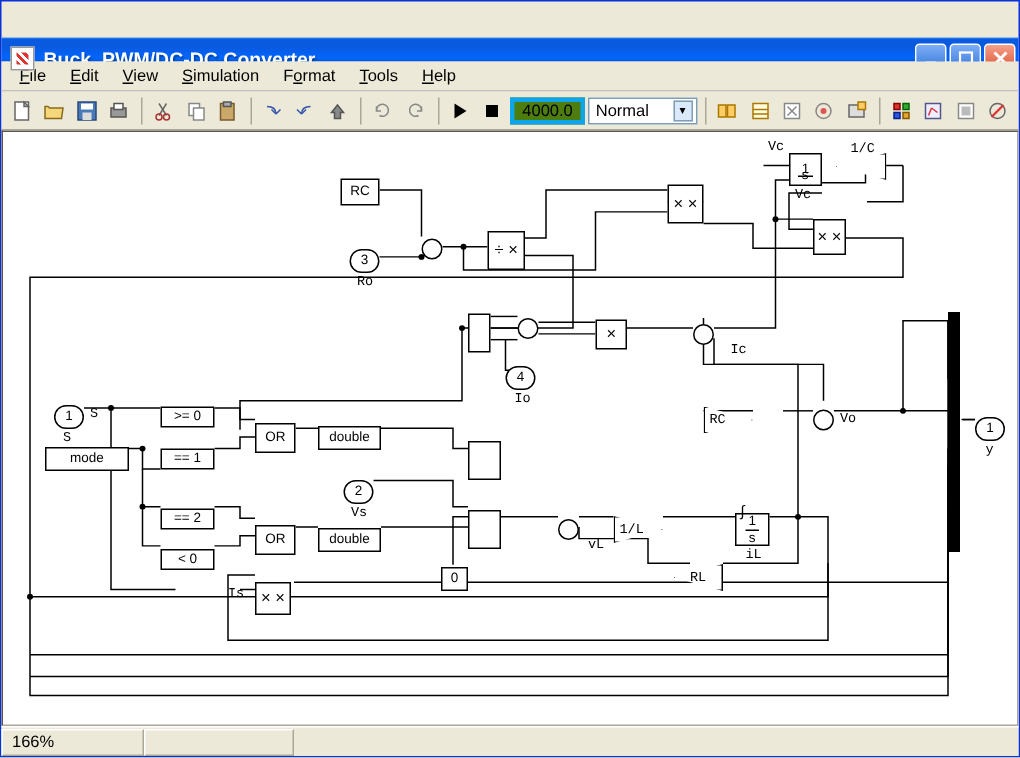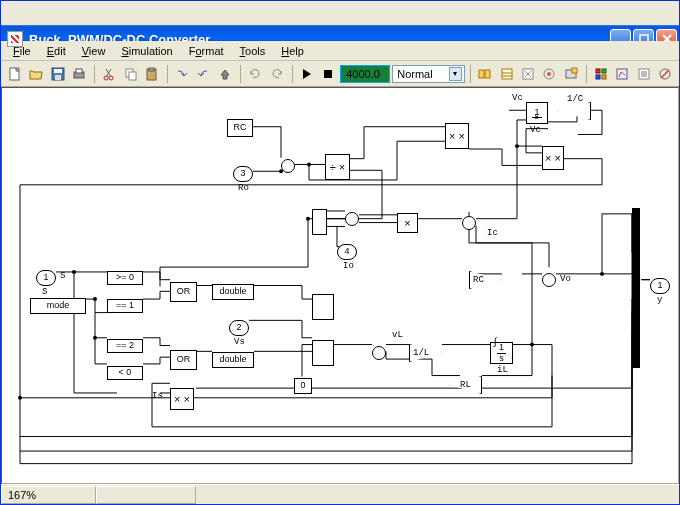--- a/index.html
+++ b/index.html
@@ -92,22 +92,22 @@
     display: flex; align-items: center; justify-content: center;
     cursor: default;
   }
   .tb-sep {
     width: 1px; height: 18px;
     background: #aca899;
     margin: 0 3px;
   }
   .tb-input {
     width: 50px; height: 18px;
-    border: 1px solid #0ea5e9;
-    background: #15803d;
+    border: 3px solid #0ea5e9;
+    background: #4d7c0f;
     font-size: 11px;
     padding: 0 5px;
   }
   .tb-select {
     width: 82px; height: 18px;
     border: 1px solid #7f9db5;
     background: #fff;
     font-size: 11px;
     display: flex; align-items: center; justify-content: space-between;
     padding: 0 2px 0 4px;
@@ -522,21 +522,21 @@
 
     <div class="blk port-circ" style="left:227px;top:232px;width:20px;height:16px">2</div>
     <div class="lbl" style="left:232px;top:249px">Vs</div>
 
     <div class="blk" style="left:310px;top:206px;width:22px;height:26px"></div>
     <div class="blk" style="left:310px;top:252px;width:22px;height:26px"></div>
 
     <div class="blk" style="left:292px;top:290px;width:18px;height:16px">0</div>
 
     <div class="blk" style="left:370px;top:258px;width:14px;height:14px;border-radius:50%"></div>
-    <div class="lbl" style="left:390px;top:242px">vL</div>
+    <div class="lbl" style="left:390px;top:270px">vL</div>
 
     <div class="blk" style="left:407px;top:256px;width:33px;height:18px;clip-path:polygon(0 0,100% 50%,0 100%)"></div>
     <div class="lbl" style="left:411px;top:260px">1/L</div>
 
     <div class="blk" style="left:488px;top:254px;width:23px;height:22px">
       <div style="display:flex;flex-direction:column;align-items:center;font-size:9px">
         <div style="border-bottom:1px solid #000;padding:0 2px">1</div>
         <div>s</div>
       </div>
     </div>
@@ -551,17 +551,17 @@
     <div class="lbl" style="left:150px;top:303px">Is</div>
 
     <div class="blk" style="left:630px;top:120px;width:8px;height:160px;background:#000"></div>
 
     <div class="blk port-circ" style="left:648px;top:190px;width:20px;height:16px">1</div>
     <div class="lbl" style="left:655px;top:207px">y</div>
 
   </div>
 
   <div class="statusbar">
-    <div class="panel" style="width:95px">167%</div>
+    <div class="panel" style="width:95px">166%</div>
     <div class="panel" style="width:100px"></div>
   </div>
 
 </div>
 
 </body></html>

